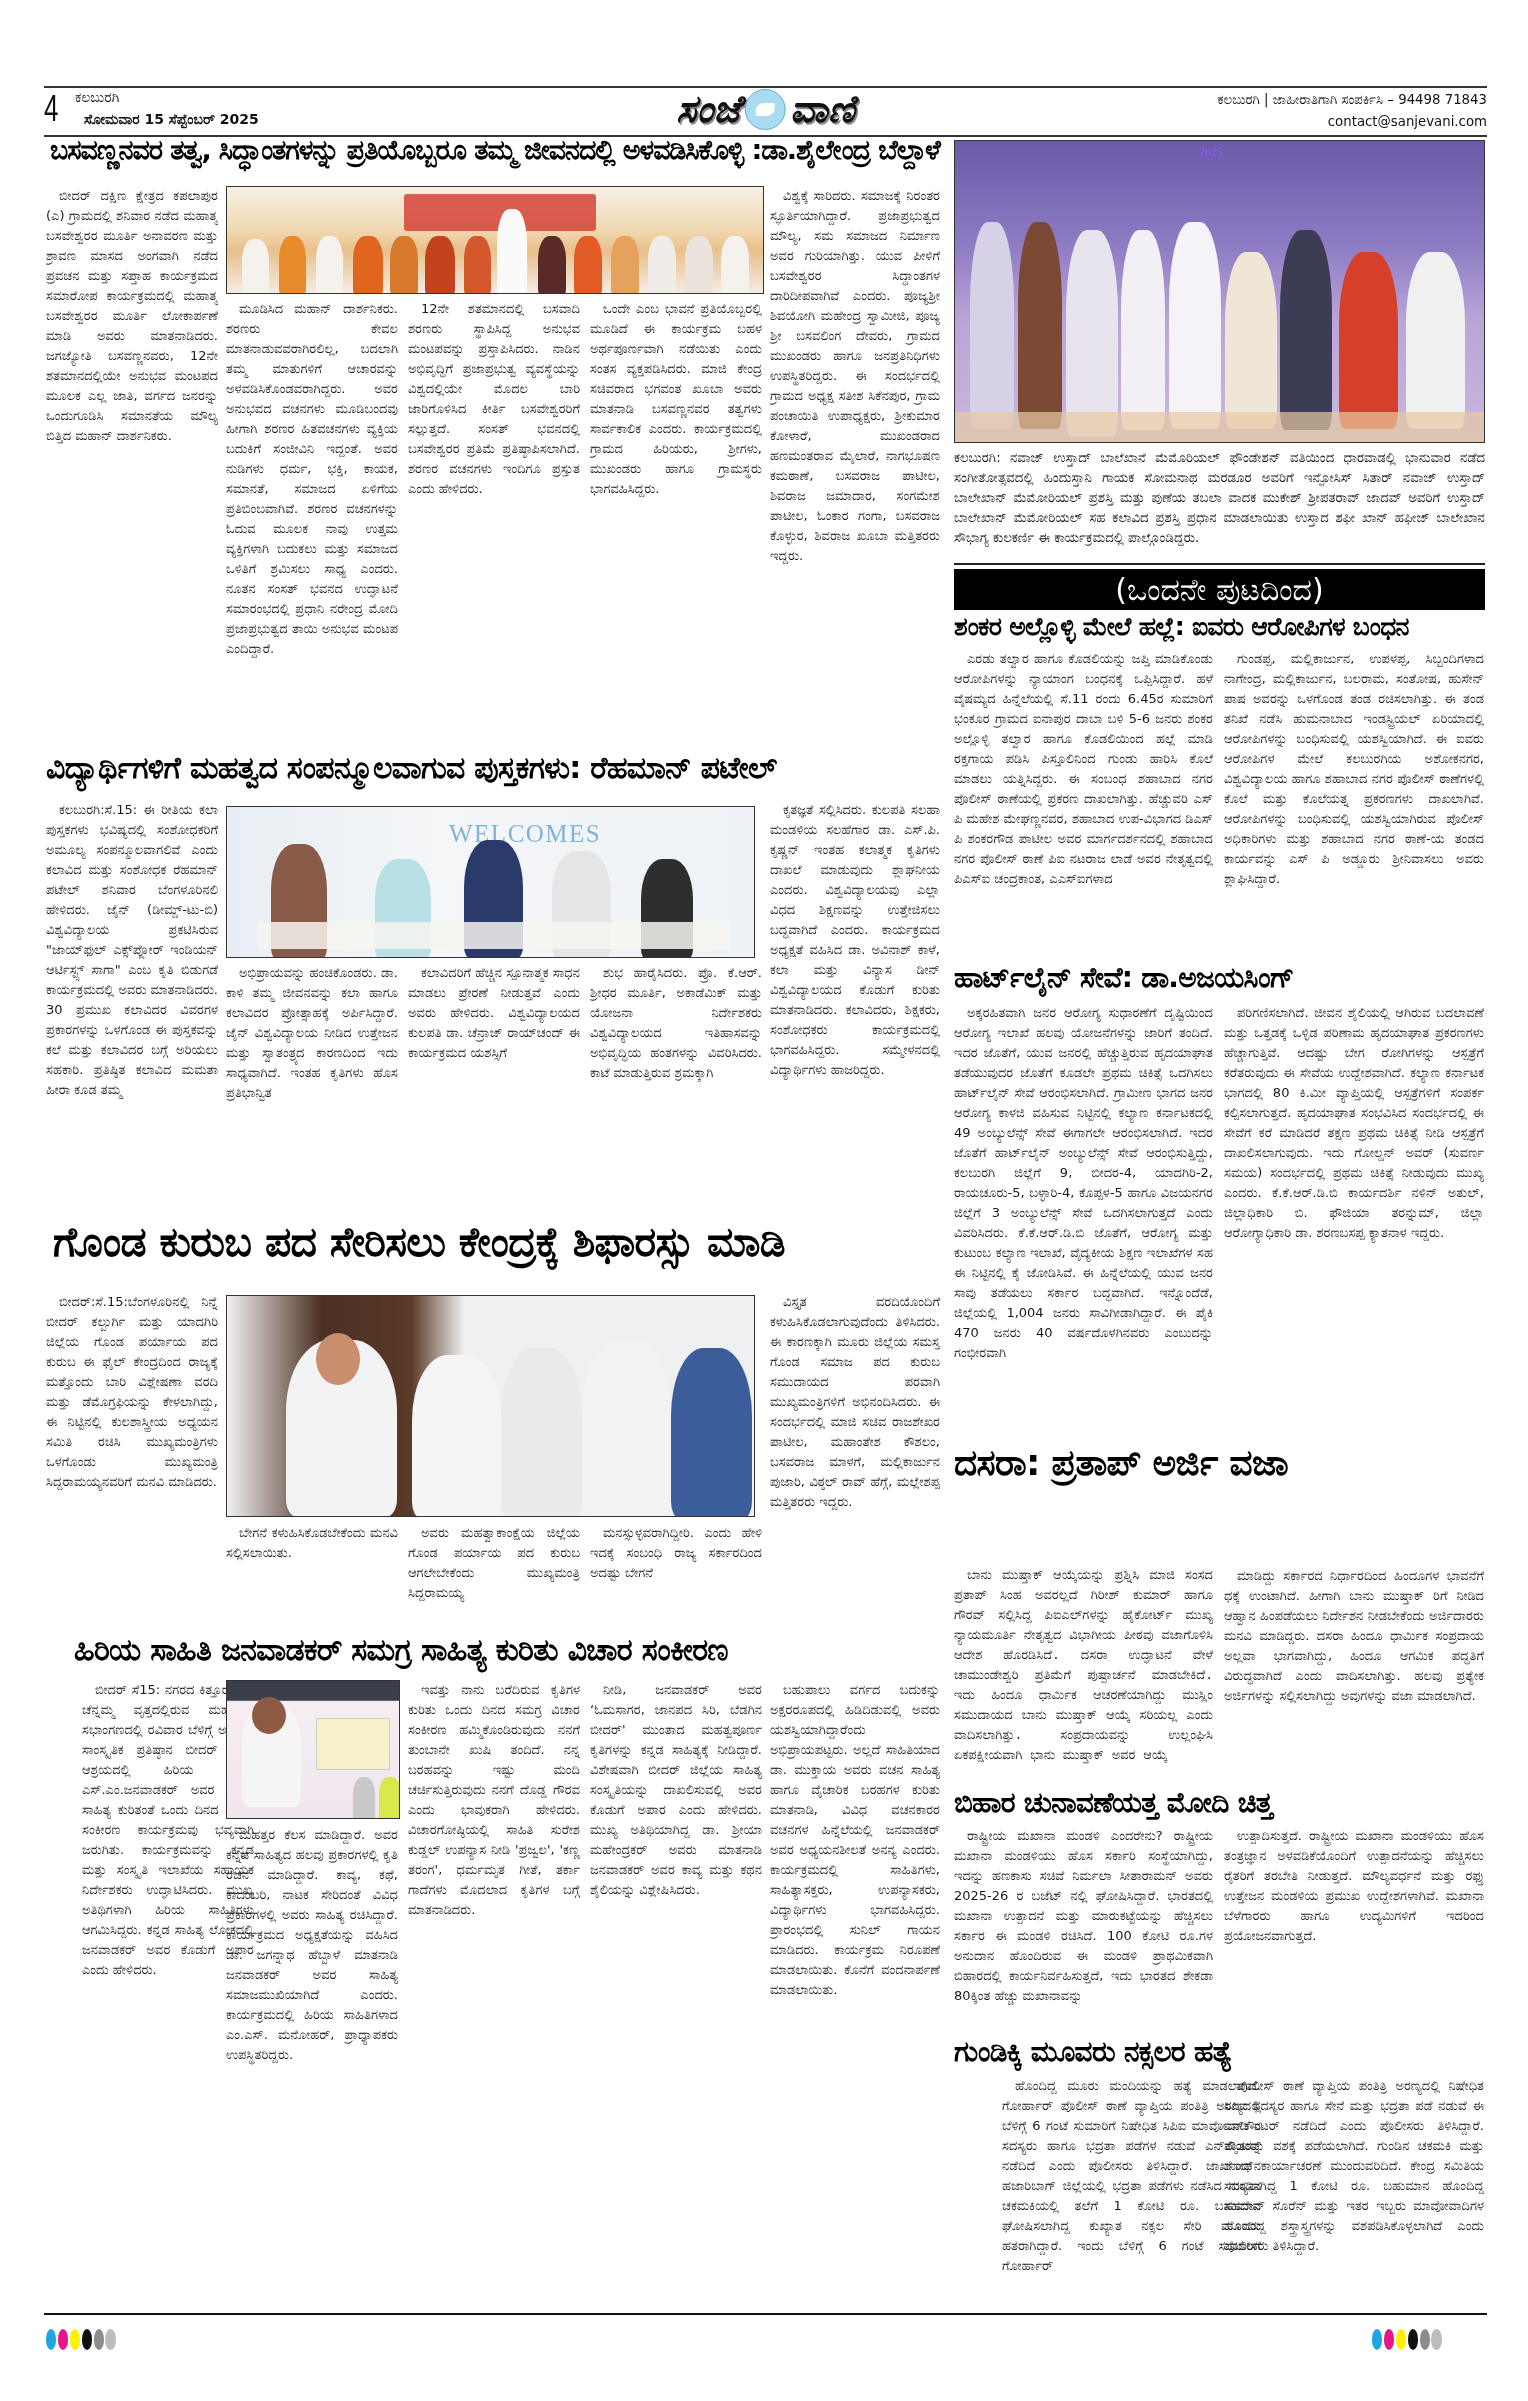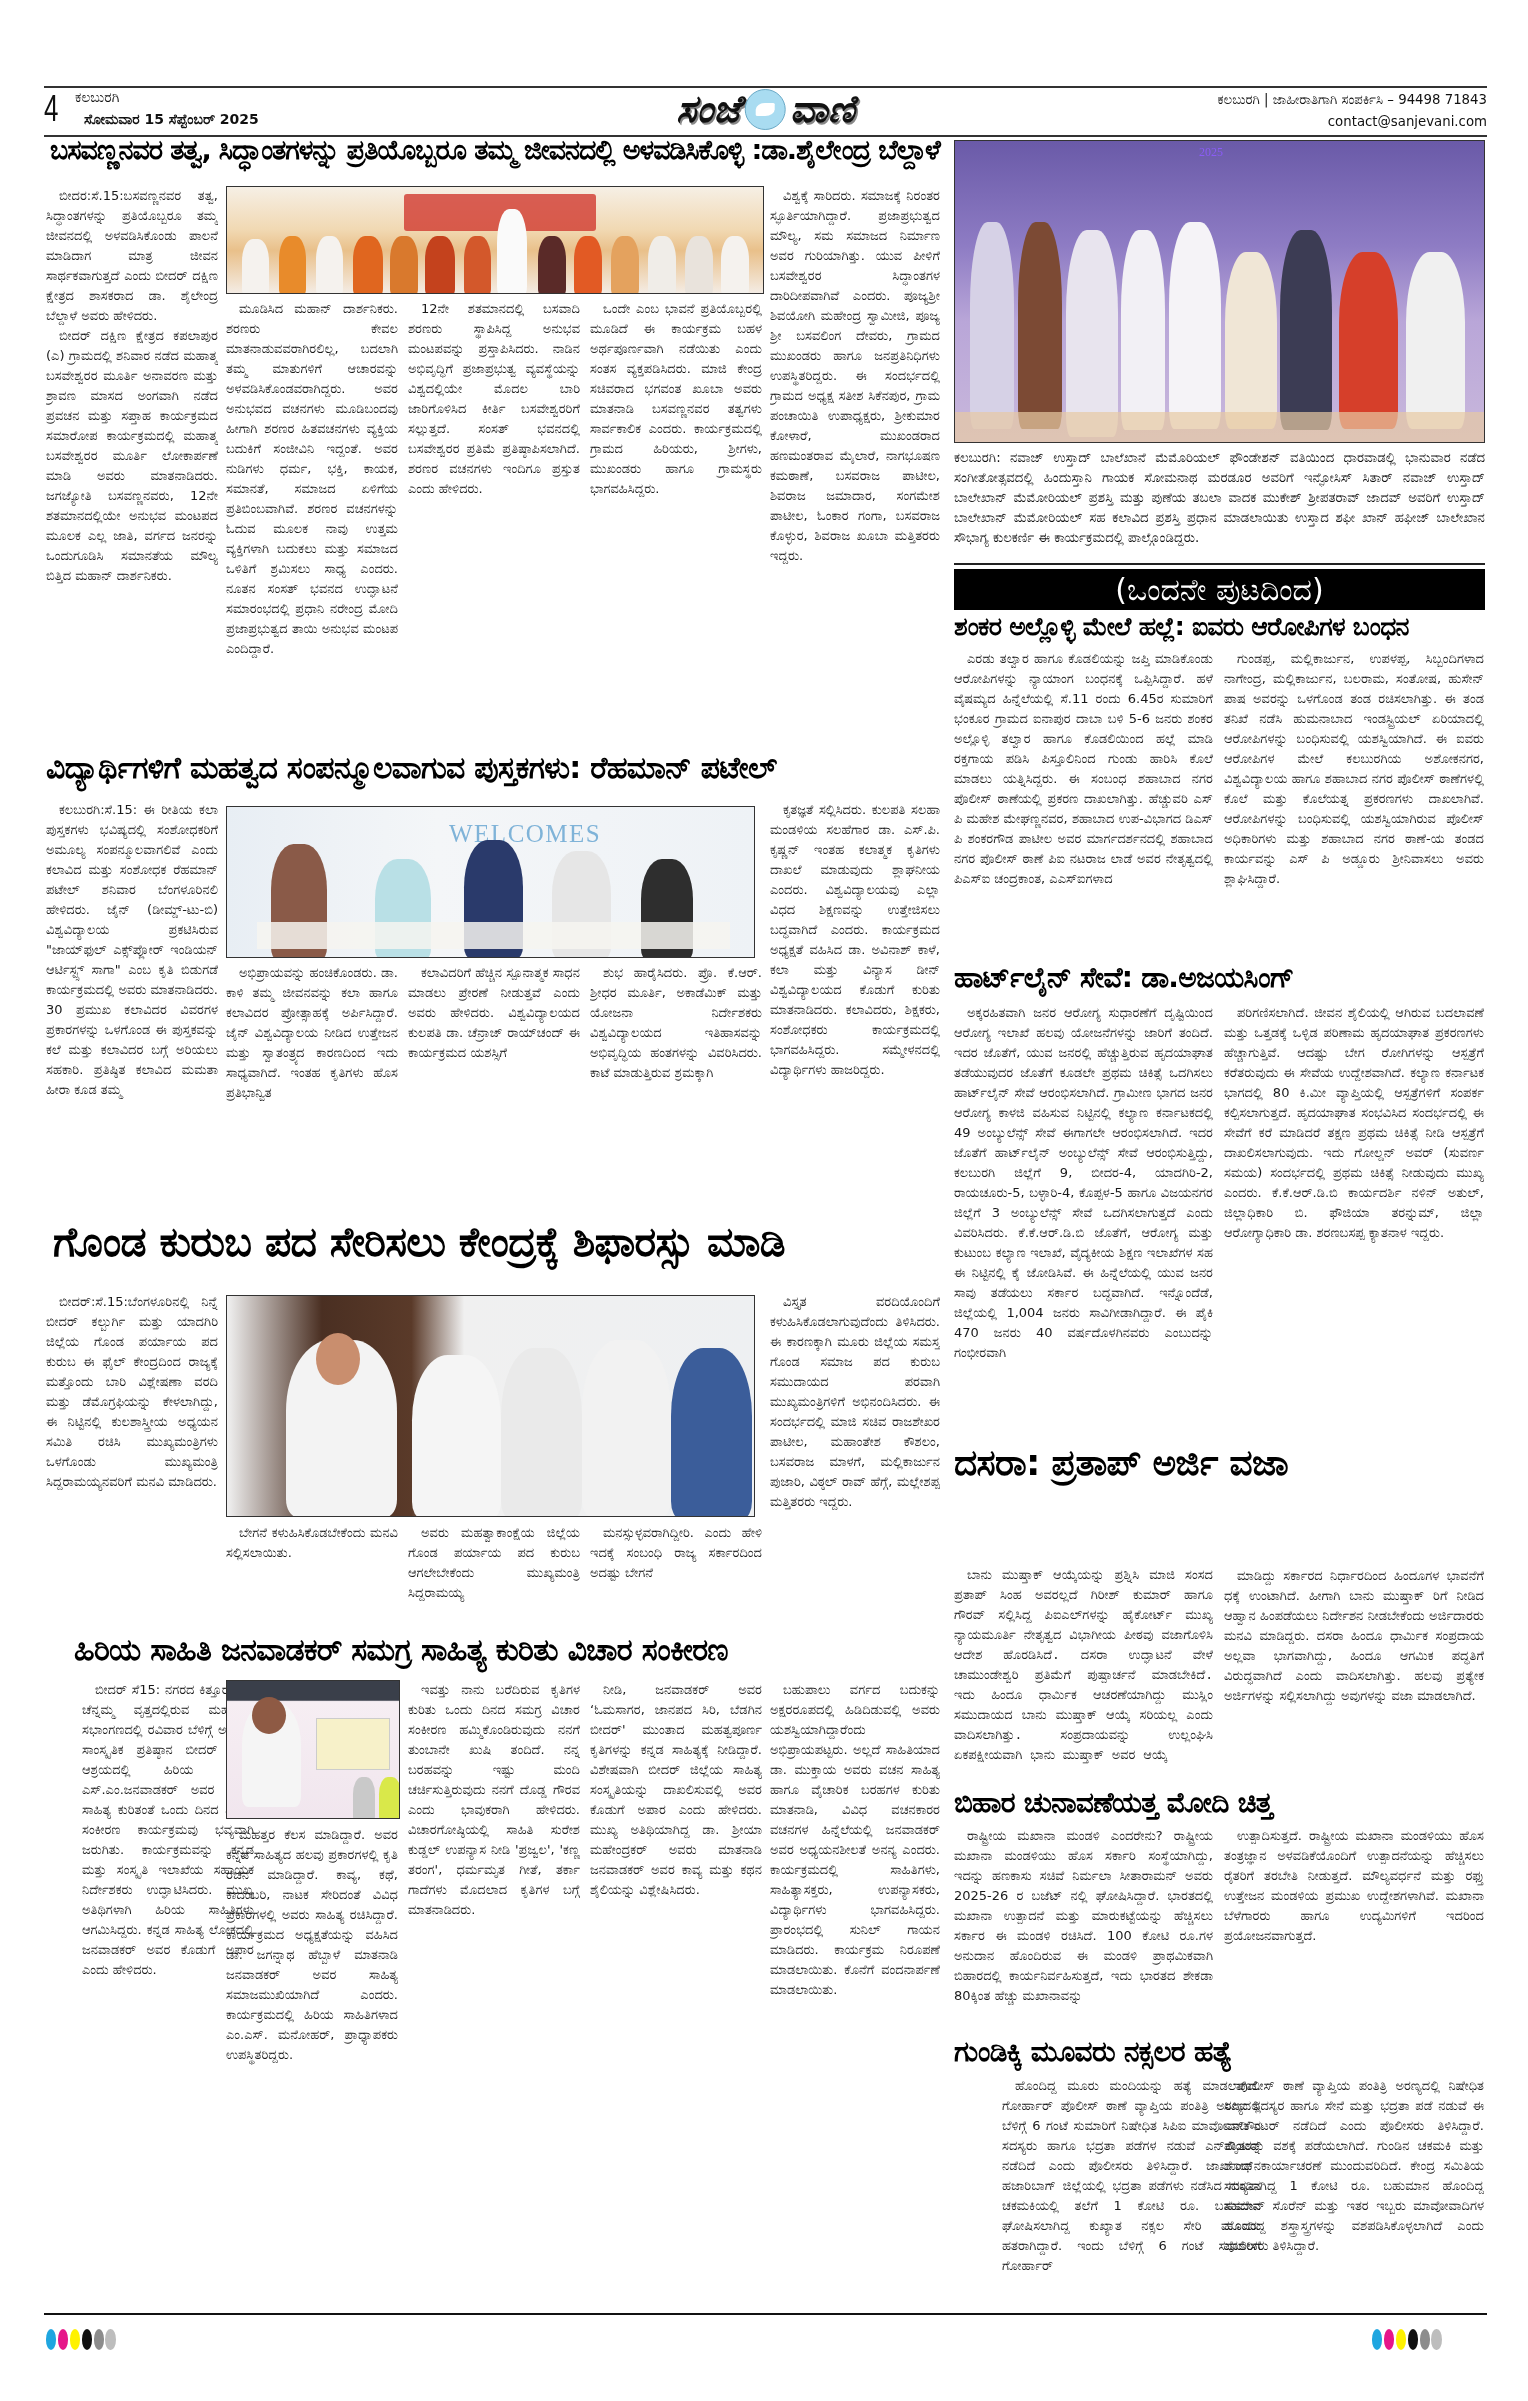--- a/index.html
+++ b/index.html
@@ -51,21 +51,20 @@
   </div>
   <div class="contact">
     <div>ಕಲಬುರಗಿ   |  ಜಾಹೀರಾತಿಗಾಗಿ ಸಂಪರ್ಕಿಸಿ – 94498 71843</div>
     <div>contact@sanjevani.com</div>
   </div>
 </div>
 <div class="rule" style="top:135px;"></div>
 
 <div class="headline h-l" style="left:50px; top:134px; font-size:27px; letter-spacing:-1.1px;text-align:center;">ಬಸವಣ್ಣನವರ ತತ್ವ, ಸಿದ್ಧಾಂತಗಳನ್ನು ಪ್ರತಿಯೊಬ್ಬರೂ ತಮ್ಮ ಜೀವನದಲ್ಲಿ ಅಳವಡಿಸಿಕೊಳ್ಳಿ :ಡಾ.ಶೈಲೇಂದ್ರ ಬೆಲ್ದಾಳೆ</div>
 <div class="col" style="left:46px; top:186px; width:172px; height:562px;">
-  <p>ಬೀದರ:ಸೆ.15:ಬಸವಣ್ಣನವರ ತತ್ವ, ಸಿದ್ಧಾಂತಗಳನ್ನು ಪ್ರತಿಯೊಬ್ಬರೂ ತಮ್ಮ ಜೀವನದಲ್ಲಿ ಅಳವಡಿಸಿಕೊಂಡು ಪಾಲನೆ ಮಾಡಿದಾಗ ಮಾತ್ರ ಜೀವನ ಸಾರ್ಥಕವಾಗುತ್ತದೆ ಎಂದು ಬೀದರ್ ದಕ್ಷಿಣ ಕ್ಷೇತ್ರದ ಶಾಸಕರಾದ ಡಾ. ಶೈಲೇಂದ್ರ ಬೆಲ್ದಾಳೆ ಅವರು ಹೇಳಿದರು.</p>
   <p>ಬೀದರ್ ದಕ್ಷಿಣ ಕ್ಷೇತ್ರದ ಕಪಲಾಪುರ (ಎ) ಗ್ರಾಮದಲ್ಲಿ ಶನಿವಾರ ನಡೆದ ಮಹಾತ್ಮ ಬಸವೇಶ್ವರರ ಮೂರ್ತಿ ಅನಾವರಣ ಮತ್ತು ಶ್ರಾವಣ ಮಾಸದ ಅಂಗವಾಗಿ ನಡೆದ ಪ್ರವಚನ ಮತ್ತು ಸಪ್ತಾಹ ಕಾರ್ಯಕ್ರಮದ ಸಮಾರೋಪ ಕಾರ್ಯಕ್ರಮದಲ್ಲಿ ಮಹಾತ್ಮ ಬಸವೇಶ್ವರರ ಮೂರ್ತಿ ಲೋಕಾರ್ಪಣೆ ಮಾಡಿ ಅವರು ಮಾತನಾಡಿದರು. ಜಗಜ್ಯೋತಿ ಬಸವಣ್ಣನವರು, 12ನೇ ಶತಮಾನದಲ್ಲಿಯೇ ಅನುಭವ ಮಂಟಪದ ಮೂಲಕ ಎಲ್ಲ ಜಾತಿ, ವರ್ಗದ ಜನರನ್ನು ಒಂದುಗೂಡಿಸಿ ಸಮಾನತೆಯ ಮೌಲ್ಯ ಬಿತ್ತಿದ ಮಹಾನ್ ದಾರ್ಶನಿಕರು.</p>
 </div>
 <div class="photo" style="left:226px; top:186px; width:538px; height:108px;">
   <div class="bg" style="background:linear-gradient(180deg,#f6efe5 0%,#f1d9b3 40%,#e9c08a 60%,#f4ece4 100%);"></div>
   <div class="figure" style="left:177px; top:7.4px; width:192px; height:37px; background:#d13a2f; border-radius:3px; opacity:.8;"></div>
   <div class="figure" style="left:15px; top:52px; width:27px; height:56px; background:#f5f2ee;"></div>
   <div class="figure" style="left:52px; top:49px; width:27px; height:59px; background:#e88b2b;"></div>
   <div class="figure" style="left:89px; top:49px; width:27px; height:59px; background:#f5f2ee;"></div>
   <div class="figure" style="left:126px; top:49px; width:30px; height:59px; background:#e0661f;"></div>
   <div class="figure" style="left:163px; top:49px; width:28px; height:59px; background:#d9792d;"></div>

